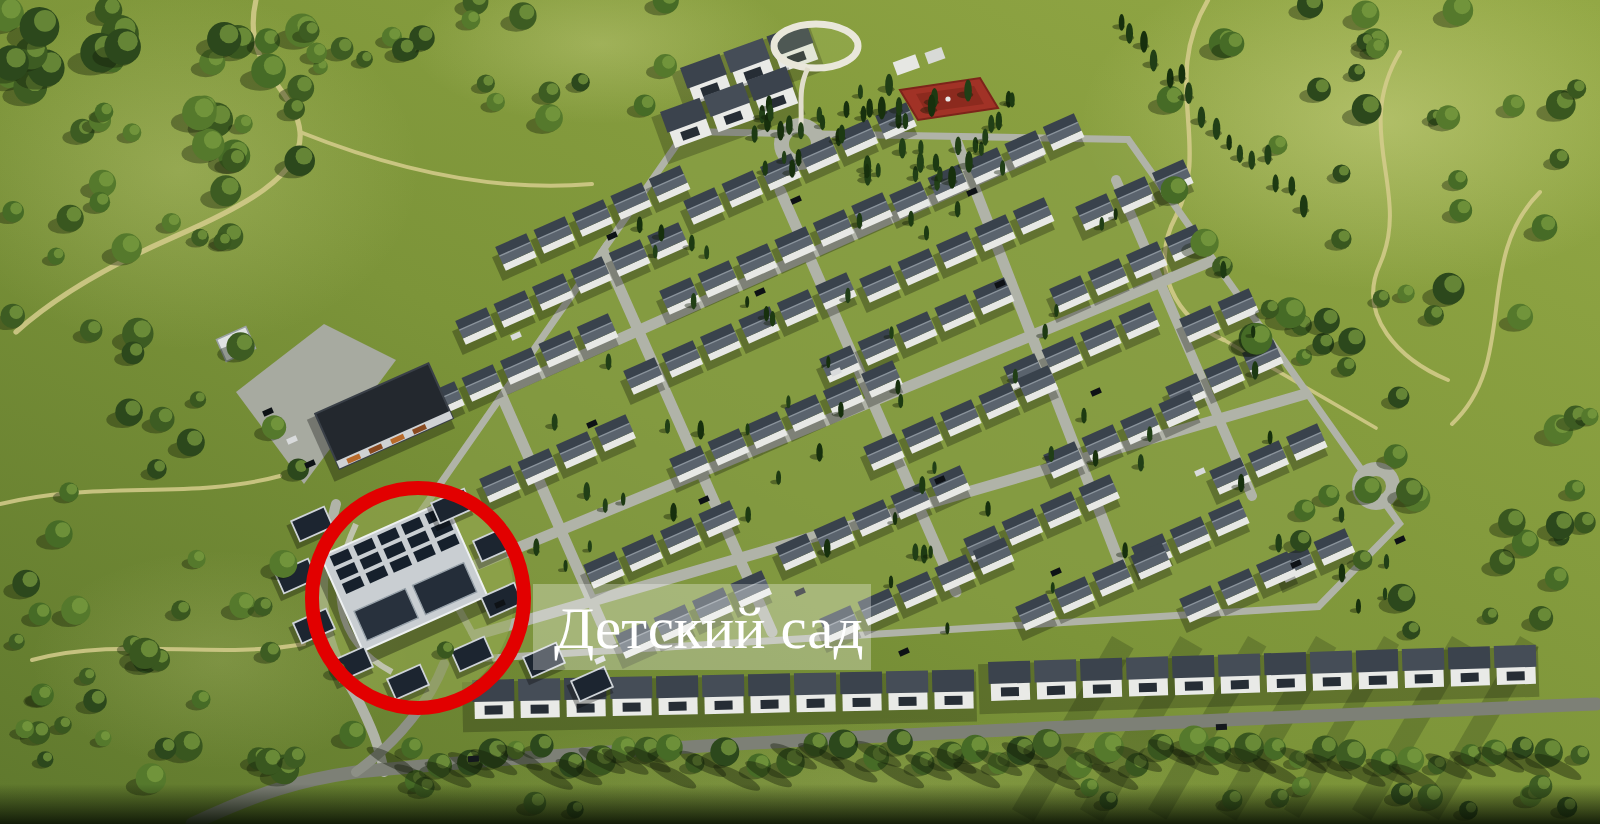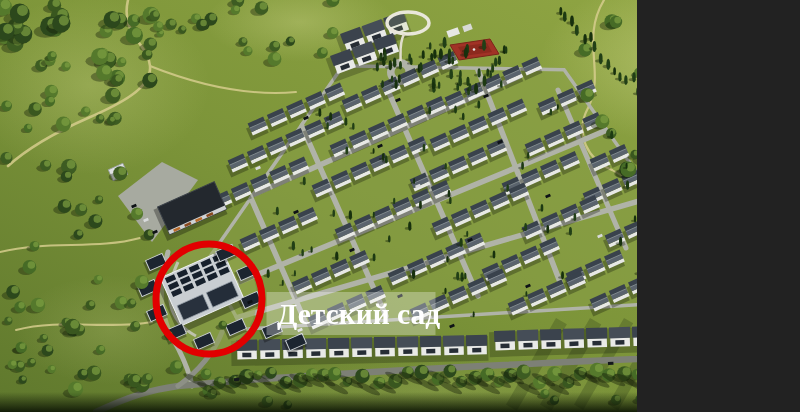--- a/index.html
+++ b/index.html
@@ -1,16 +1,16 @@
 <!DOCTYPE html>
 <html><head>
 <meta charset="utf-8">
 <style>
   html,body{margin:0;padding:0;background:#222;}
-  .stage{position:relative;width:637px;height:412px;overflow:hidden;font-family:"Liberation Sans",sans-serif;font-weight:bold;}
+  .stage{position:relative;width:800px;height:412px;overflow:hidden;font-family:"Liberation Sans",sans-serif;}
   .stage svg{position:absolute;left:0;top:0;}
   .label-text{font-family:"Liberation Serif","DejaVu Serif",serif;font-size:29.5px;}
 </style>
 </head>
 <body>
 
 <div class="stage">
 <svg width="800" height="412" viewBox="0 0 800 412">
   <defs>
     <linearGradient id="lawnG" x1="1" y1="0" x2="0" y2="1">

